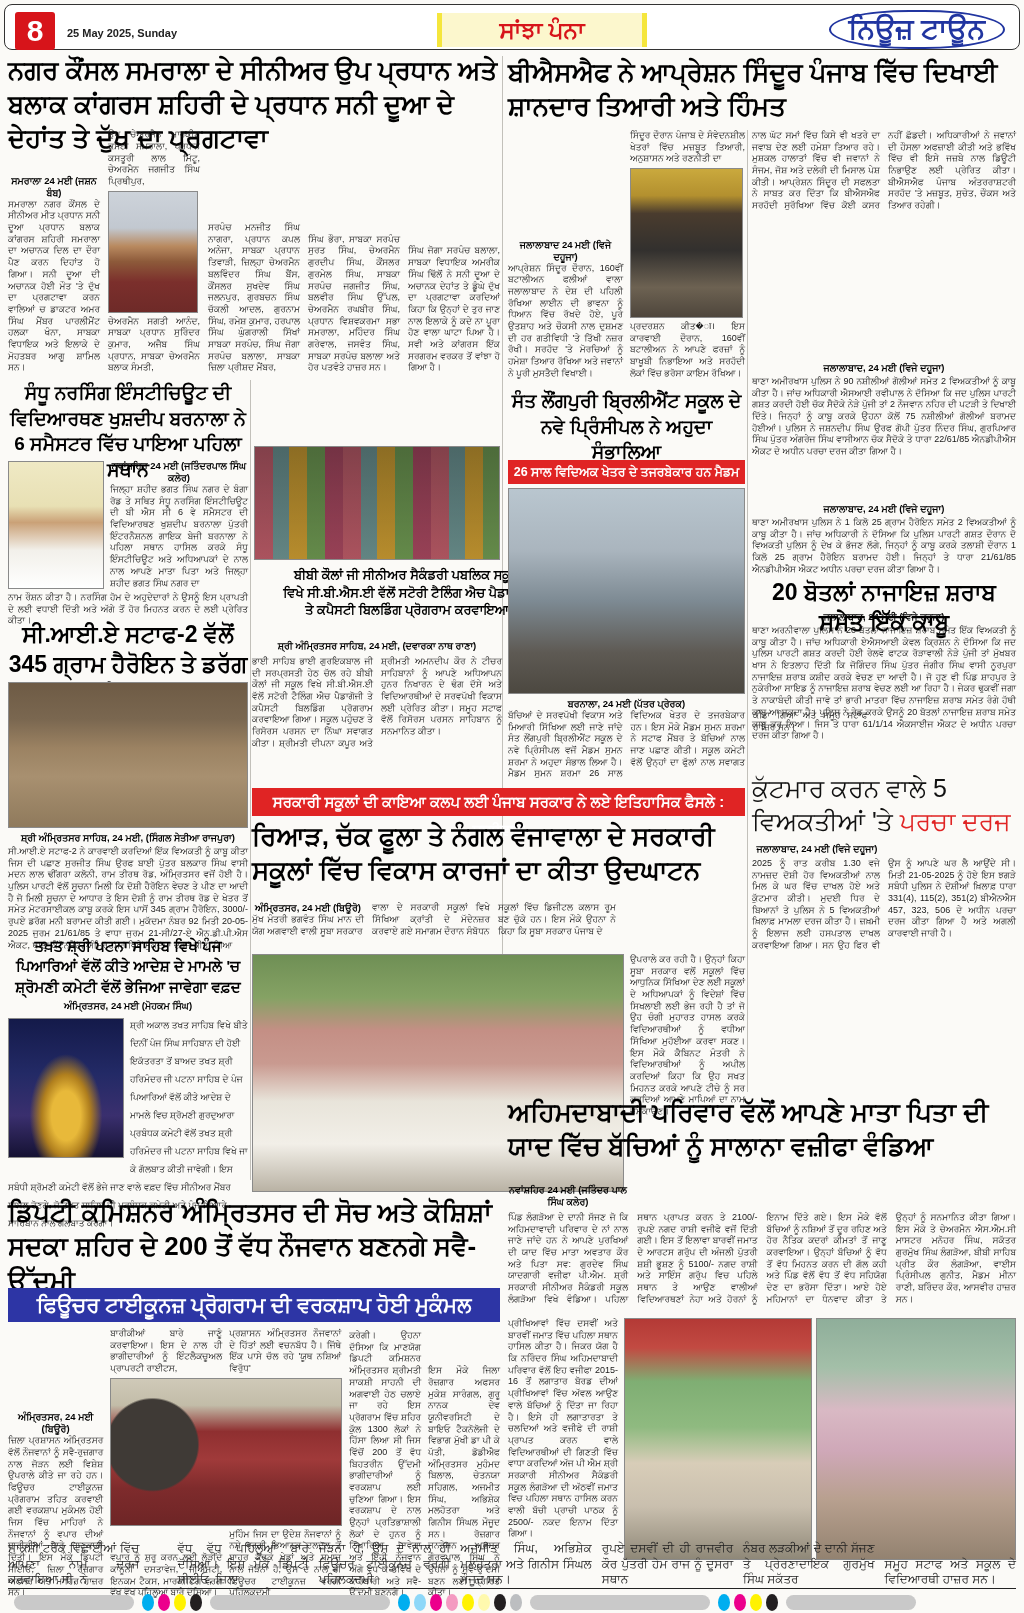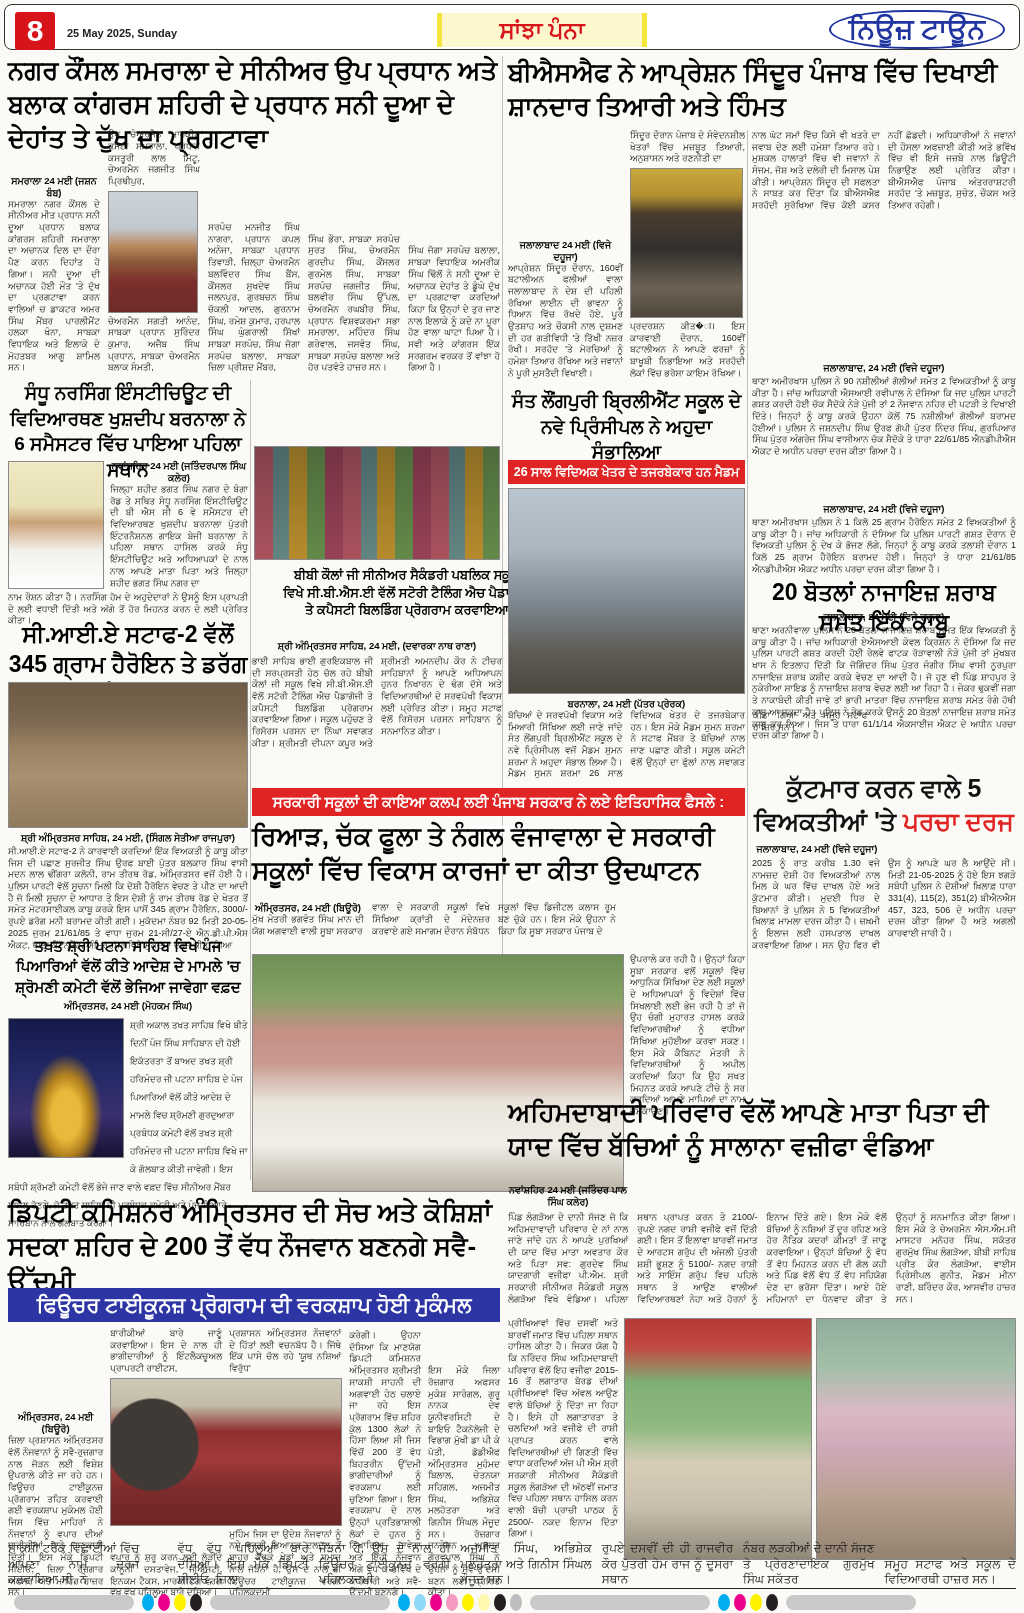--- a/index.html
+++ b/index.html
@@ -84,21 +84,21 @@
   <div class="abs dl" style="left:752px;top:362px;width:264px;">ਜਲਾਲਾਬਾਦ, 24 ਮਈ (ਵਿਜੇ ਦਹੂਜਾ)</div>
   <div class="abs bt" style="left:752px;top:376px;width:264px;height:92px;">ਥਾਣਾ ਅਮੀਰਖਾਸ ਪੁਲਿਸ ਨੇ 90 ਨਸ਼ੀਲੀਆਂ ਗੋਲੀਆਂ ਸਮੇਤ 2 ਵਿਅਕਤੀਆਂ ਨੂੰ ਕਾਬੂ ਕੀਤਾ ਹੈ। ਜਾਂਚ ਅਧਿਕਾਰੀ ਐਸਆਈ ਰਵੀਪਾਲ ਨੇ ਦੱਸਿਆ ਕਿ ਜਦ ਪੁਲਿਸ ਪਾਰਟੀ ਗਸ਼ਤ ਕਰਦੀ ਹੋਈ ਚੱਕ ਸੈਦੋਕੇ ਨੇੜੇ ਪੁੱਜੀ ਤਾਂ 2 ਨੌਜਵਾਨ ਨਹਿਰ ਦੀ ਪਟੜੀ ਤੇ ਦਿਖਾਈ ਦਿੱਤੇ। ਜਿਨ੍ਹਾਂ ਨੂੰ ਕਾਬੂ ਕਰਕੇ ਉਹਨਾ ਕੋਲੋਂ 75 ਨਸ਼ੀਲੀਆਂ ਗੋਲੀਆਂ ਬਰਾਮਦ ਹੋਈਆਂ। ਪੁਲਿਸ ਨੇ ਜਸ਼ਨਦੀਪ ਸਿੰਘ ਉਰਫ ਗੋਪੀ ਪੁੱਤਰ ਨਿੰਦਰ ਸਿੰਘ, ਗੁਰਪਿਆਰ ਸਿੰਘ ਪੁੱਤਰ ਅੰਗਰੇਜ ਸਿੰਘ ਵਾਸੀਆਨ ਚੱਕ ਸੈਦੋਕੇ ਤੇ ਧਾਰਾ 22/61/85 ਐਨਡੀਪੀਐਸ ਐਕਟ ਦੇ ਅਧੀਨ ਪਰਚਾ ਦਰਜ ਕੀਤਾ ਗਿਆ ਹੈ।</div>
 
   <div class="abs dl" style="left:752px;top:503px;width:264px;">ਜਲਾਲਾਬਾਦ, 24 ਮਈ (ਵਿਜੇ ਦਹੂਜਾ)</div>
   <div class="abs bt" style="left:752px;top:517px;width:264px;height:58px;">ਥਾਣਾ ਅਮੀਰਖਾਸ ਪੁਲਿਸ ਨੇ 1 ਕਿਲੋ 25 ਗ੍ਰਾਮ ਹੈਰੋਇਨ ਸਮੇਤ 2 ਵਿਅਕਤੀਆਂ ਨੂੰ ਕਾਬੂ ਕੀਤਾ ਹੈ। ਜਾਂਚ ਅਧਿਕਾਰੀ ਨੇ ਦੱਸਿਆ ਕਿ ਪੁਲਿਸ ਪਾਰਟੀ ਗਸ਼ਤ ਦੌਰਾਨ ਦੋ ਵਿਅਕਤੀ ਪੁਲਿਸ ਨੂੰ ਦੇਖ ਕੇ ਭੱਜਣ ਲੱਗੇ, ਜਿਨ੍ਹਾਂ ਨੂੰ ਕਾਬੂ ਕਰਕੇ ਤਲਾਸ਼ੀ ਦੌਰਾਨ 1 ਕਿਲੋ 25 ਗ੍ਰਾਮ ਹੈਰੋਇਨ ਬਰਾਮਦ ਹੋਈ। ਜਿਨ੍ਹਾਂ ਤੇ ਧਾਰਾ 21/61/85 ਐਨਡੀਪੀਐਸ ਐਕਟ ਅਧੀਨ ਪਰਚਾ ਦਰਜ ਕੀਤਾ ਗਿਆ ਹੈ।</div>
 
   <div class="abs h-lg" style="left:752px;top:578px;width:264px;">20 ਬੋਤਲਾਂ ਨਾਜਾਇਜ਼ ਸ਼ਰਾਬ ਸਮੇਤ ਇੱਕ ਕਾਬੂ</div>
   <div class="abs dl" style="left:752px;top:611px;width:264px;">ਜਲਾਲਾਬਾਦ, 24 ਮਈ (ਵਿਜੇ ਦਹੂਜਾ)</div>
   <div class="abs bt" style="left:752px;top:625px;width:264px;height:144px;">ਥਾਣਾ ਅਰਨੀਵਾਲਾ ਪੁਲਿਸ ਨੇ 20 ਬੋਤਲਾਂ ਨਾਜਾਇਜ਼ ਸ਼ਰਾਬ ਸਮੇਤ ਇੱਕ ਵਿਅਕਤੀ ਨੂੰ ਕਾਬੂ ਕੀਤਾ ਹੈ। ਜਾਂਚ ਅਧਿਕਾਰੀ ਏਐਸਆਈ ਕੇਵਲ ਕ੍ਰਿਸ਼ਨ ਨੇ ਦੱਸਿਆ ਕਿ ਜਦ ਪੁਲਿਸ ਪਾਰਟੀ ਗਸ਼ਤ ਕਰਦੀ ਹੋਈ ਰੇਲਵੇ ਫਾਟਕ ਰੋੜਾਵਾਲੀ ਨੇੜੇ ਪੁੱਜੀ ਤਾਂ ਮੁੱਖਬਰ ਖਾਸ ਨੇ ਇਤਲਾਹ ਦਿੱਤੀ ਕਿ ਜੋਗਿੰਦਰ ਸਿੰਘ ਪੁੱਤਰ ਜੰਗੀਰ ਸਿੰਘ ਵਾਸੀ ਨੂਰਪੁਰਾ ਨਾਜਾਇਜ਼ ਸ਼ਰਾਬ ਕਸ਼ੀਦ ਕਰਕੇ ਵੇਚਣ ਦਾ ਆਦੀ ਹੈ। ਜੋ ਹੁਣ ਵੀ ਪਿੰਡ ਸ਼ਾਹਪੁਰ ਤੇ ਨੁਕੇਰੀਆ ਸਾਇਡ ਨੂੰ ਨਾਜਾਇਜ਼ ਸ਼ਰਾਬ ਵੇਚਣ ਲਈ ਆ ਰਿਹਾ ਹੈ। ਜੇਕਰ ਢੁਕਵੀਂ ਜਗਾ ਤੇ ਨਾਕਾਬੰਦੀ ਕੀਤੀ ਜਾਵੇ ਤਾਂ ਭਾਰੀ ਮਾਤਰਾ ਵਿੱਚ ਨਾਜਾਇਜ਼ ਸ਼ਰਾਬ ਸਮੇਤ ਰੰਗੇ ਹੱਥੀ ਕਾਬੂ ਆ ਸਕਦਾ ਹੈ। ਪੁਲਿਸ ਨੇ ਰੇਡ ਕਰਕੇ ਉਸਨੂੰ 20 ਬੋਤਲਾਂ ਨਾਜਾਇਜ਼ ਸ਼ਰਾਬ ਸਮੇਤ ਕਾਬੂ ਕਰ ਲਿਆ। ਜਿਸ ਤੇ ਧਾਰਾ 61/1/14 ਐਕਸਾਈਜ ਐਕਟ ਦੇ ਅਧੀਨ ਪਰਚਾ ਦਰਜ ਕੀਤਾ ਗਿਆ ਹੈ।</div>
 
-  <div class="abs" style="left:752px;top:772px;width:264px;font-weight:bold;font-size:25px;line-height:1.3;text-align:center;"><span>ਕੁੱਟਮਾਰ ਕਰਨ ਵਾਲੇ 5 ਵਿਅਕਤੀਆਂ 'ਤੇ </span><span class="red">ਪਰਚਾ ਦਰਜ</span></div>
+  <div class="abs" style="left:752px;top:772px;width:264px;font-weight:normal;font-size:25px;line-height:1.3;"><span>ਕੁੱਟਮਾਰ ਕਰਨ ਵਾਲੇ 5 ਵਿਅਕਤੀਆਂ 'ਤੇ </span><span class="red">ਪਰਚਾ ਦਰਜ</span></div>
   <div class="abs dl" style="left:752px;top:843px;width:130px;">ਜਲਾਲਾਬਾਦ, 24 ਮਈ (ਵਿਜੇ ਦਹੂਜਾ)</div>
   <div class="abs bt cols2" style="left:752px;top:858px;width:264px;height:234px;">2025 ਨੂੰ ਰਾਤ ਕਰੀਬ 1.30 ਵਜੇ ਨਾਮਜ਼ਦ ਦੋਸ਼ੀ ਹੋਰ ਵਿਅਕਤੀਆਂ ਨਾਲ ਮਿਲ ਕੇ ਘਰ ਵਿੱਚ ਦਾਖਲ ਹੋਏ ਅਤੇ ਕੁੱਟਮਾਰ ਕੀਤੀ। ਮੁਦਈ ਧਿਰ ਦੇ ਬਿਆਨਾਂ ਤੇ ਪੁਲਿਸ ਨੇ 5 ਵਿਅਕਤੀਆਂ ਖ਼ਿਲਾਫ਼ ਮਾਮਲਾ ਦਰਜ ਕੀਤਾ ਹੈ। ਜ਼ਖ਼ਮੀ ਨੂੰ ਇਲਾਜ ਲਈ ਹਸਪਤਾਲ ਦਾਖਲ ਕਰਵਾਇਆ ਗਿਆ। ਸਨ ਉਹ ਫਿਰ ਵੀ ਉਸ ਨੂੰ ਆਪਣੇ ਘਰ ਲੈ ਆਉਂਦੇ ਸੀ। ਮਿਤੀ 21-05-2025 ਨੂੰ ਹੋਏ ਇਸ ਝਗੜੇ ਸਬੰਧੀ ਪੁਲਿਸ ਨੇ ਦੋਸ਼ੀਆਂ ਖ਼ਿਲਾਫ਼ ਧਾਰਾ 331(4), 115(2), 351(2) ਬੀਐਨਐਸ 457, 323, 506 ਦੇ ਅਧੀਨ ਪਰਚਾ ਦਰਜ ਕੀਤਾ ਗਿਆ ਹੈ ਅਤੇ ਅਗਲੀ ਕਾਰਵਾਈ ਜਾਰੀ ਹੈ।</div>
 
   <div class="abs ph" style="left:254px;top:446px;width:246px;height:114px;background:repeating-linear-gradient(90deg,#d8739b 0 18px,#7db8d8 18px 34px,#e8c24a 34px 52px,#7fbf7a 52px 70px,#c05a8e 70px 88px),linear-gradient(180deg,#9a8f7a,#c9b89a);background-blend-mode:multiply;"></div>
   <div class="abs h-xs" style="left:252px;top:566px;width:250px;">ਬੀਬੀ ਕੌਲਾਂ ਜੀ ਸੀਨੀਅਰ ਸੈਕੰਡਰੀ ਪਬਲਿਕ ਸਕੂਲ ਵਿਖੇ ਸੀ.ਬੀ.ਐਸ.ਈ ਵੱਲੋਂ ਸਟੋਰੀ ਟੈਲਿੰਗ ਐਚ ਪੈਡਾਗੋਜੀ ਤੇ ਕਪੈਸਟੀ ਬਿਲਡਿੰਗ ਪ੍ਰੋਗਰਾਮ ਕਰਵਾਇਆ</div>
   <div class="abs dl" style="left:252px;top:640px;width:250px;">ਸ਼੍ਰੀ ਅੰਮ੍ਰਿਤਸਰ ਸਾਹਿਬ, 24 ਮਈ, (ਦਵਾਰਕਾ ਨਾਥ ਰਾਣਾ)</div>
   <div class="abs bt cols2" style="left:252px;top:656px;width:250px;height:128px;">ਭਾਈ ਸਾਹਿਬ ਭਾਈ ਗੁਰਇਕਬਾਲ ਜੀ ਦੀ ਸਰਪ੍ਰਸਤੀ ਹੇਠ ਚੱਲ ਰਹੇ ਬੀਬੀ ਕੌਲਾਂ ਜੀ ਸਕੂਲ ਵਿਖੇ ਸੀ.ਬੀ.ਐਸ.ਈ ਵੱਲੋਂ ਸਟੋਰੀ ਟੈਲਿੰਗ ਐਚ ਪੈਡਾਗੋਜੀ ਤੇ ਕਪੈਸਟੀ ਬਿਲਡਿੰਗ ਪ੍ਰੋਗਰਾਮ ਕਰਵਾਇਆ ਗਿਆ। ਸਕੂਲ ਪਹੁੰਚਣ ਤੇ ਰਿਸੋਰਸ ਪਰਸਨ ਦਾ ਨਿੱਘਾ ਸਵਾਗਤ ਕੀਤਾ। ਸ਼੍ਰੀਮਤੀ ਦੀਪਨਾ ਕਪੂਰ ਅਤੇ ਸ਼੍ਰੀਮਤੀ ਅਮਨਦੀਪ ਕੌਰ ਨੇ ਟੀਚਰ ਸਾਹਿਬਾਨਾਂ ਨੂੰ ਆਪਣੇ ਅਧਿਆਪਨ ਹੁਨਰ ਨਿਖਾਰਨ ਦੇ ਢੰਗ ਦੱਸੇ ਅਤੇ ਵਿਦਿਆਰਥੀਆਂ ਦੇ ਸਰਵਪੱਖੀ ਵਿਕਾਸ ਲਈ ਪ੍ਰੇਰਿਤ ਕੀਤਾ। ਸਮੂਹ ਸਟਾਫ ਵੱਲੋਂ ਰਿਸੋਰਸ ਪਰਸਨ ਸਾਹਿਬਾਨ ਨੂੰ ਸਨਮਾਨਿਤ ਕੀਤਾ।</div>
 
   <div class="abs h-md" style="left:508px;top:388px;width:237px;">ਸੰਤ ਲੌਂਗਪੁਰੀ ਬ੍ਰਿਲੀਐਂਟ ਸਕੂਲ ਦੇ ਨਵੇ ਪ੍ਰਿੰਸੀਪਲ ਨੇ ਅਹੁਦਾ ਸੰਭਾਲਿਆ</div>
   <div class="abs kick-red" style="left:508px;top:460px;width:237px;height:24px;font-size:12.5px;line-height:24px;">26 ਸਾਲ ਵਿਦਿਅਕ ਖੇਤਰ ਦੇ ਤਜਰਬੇਕਾਰ ਹਨ ਮੈਡਮ ਸੁਮਨ ਸ਼ਰਮਾ</div>

